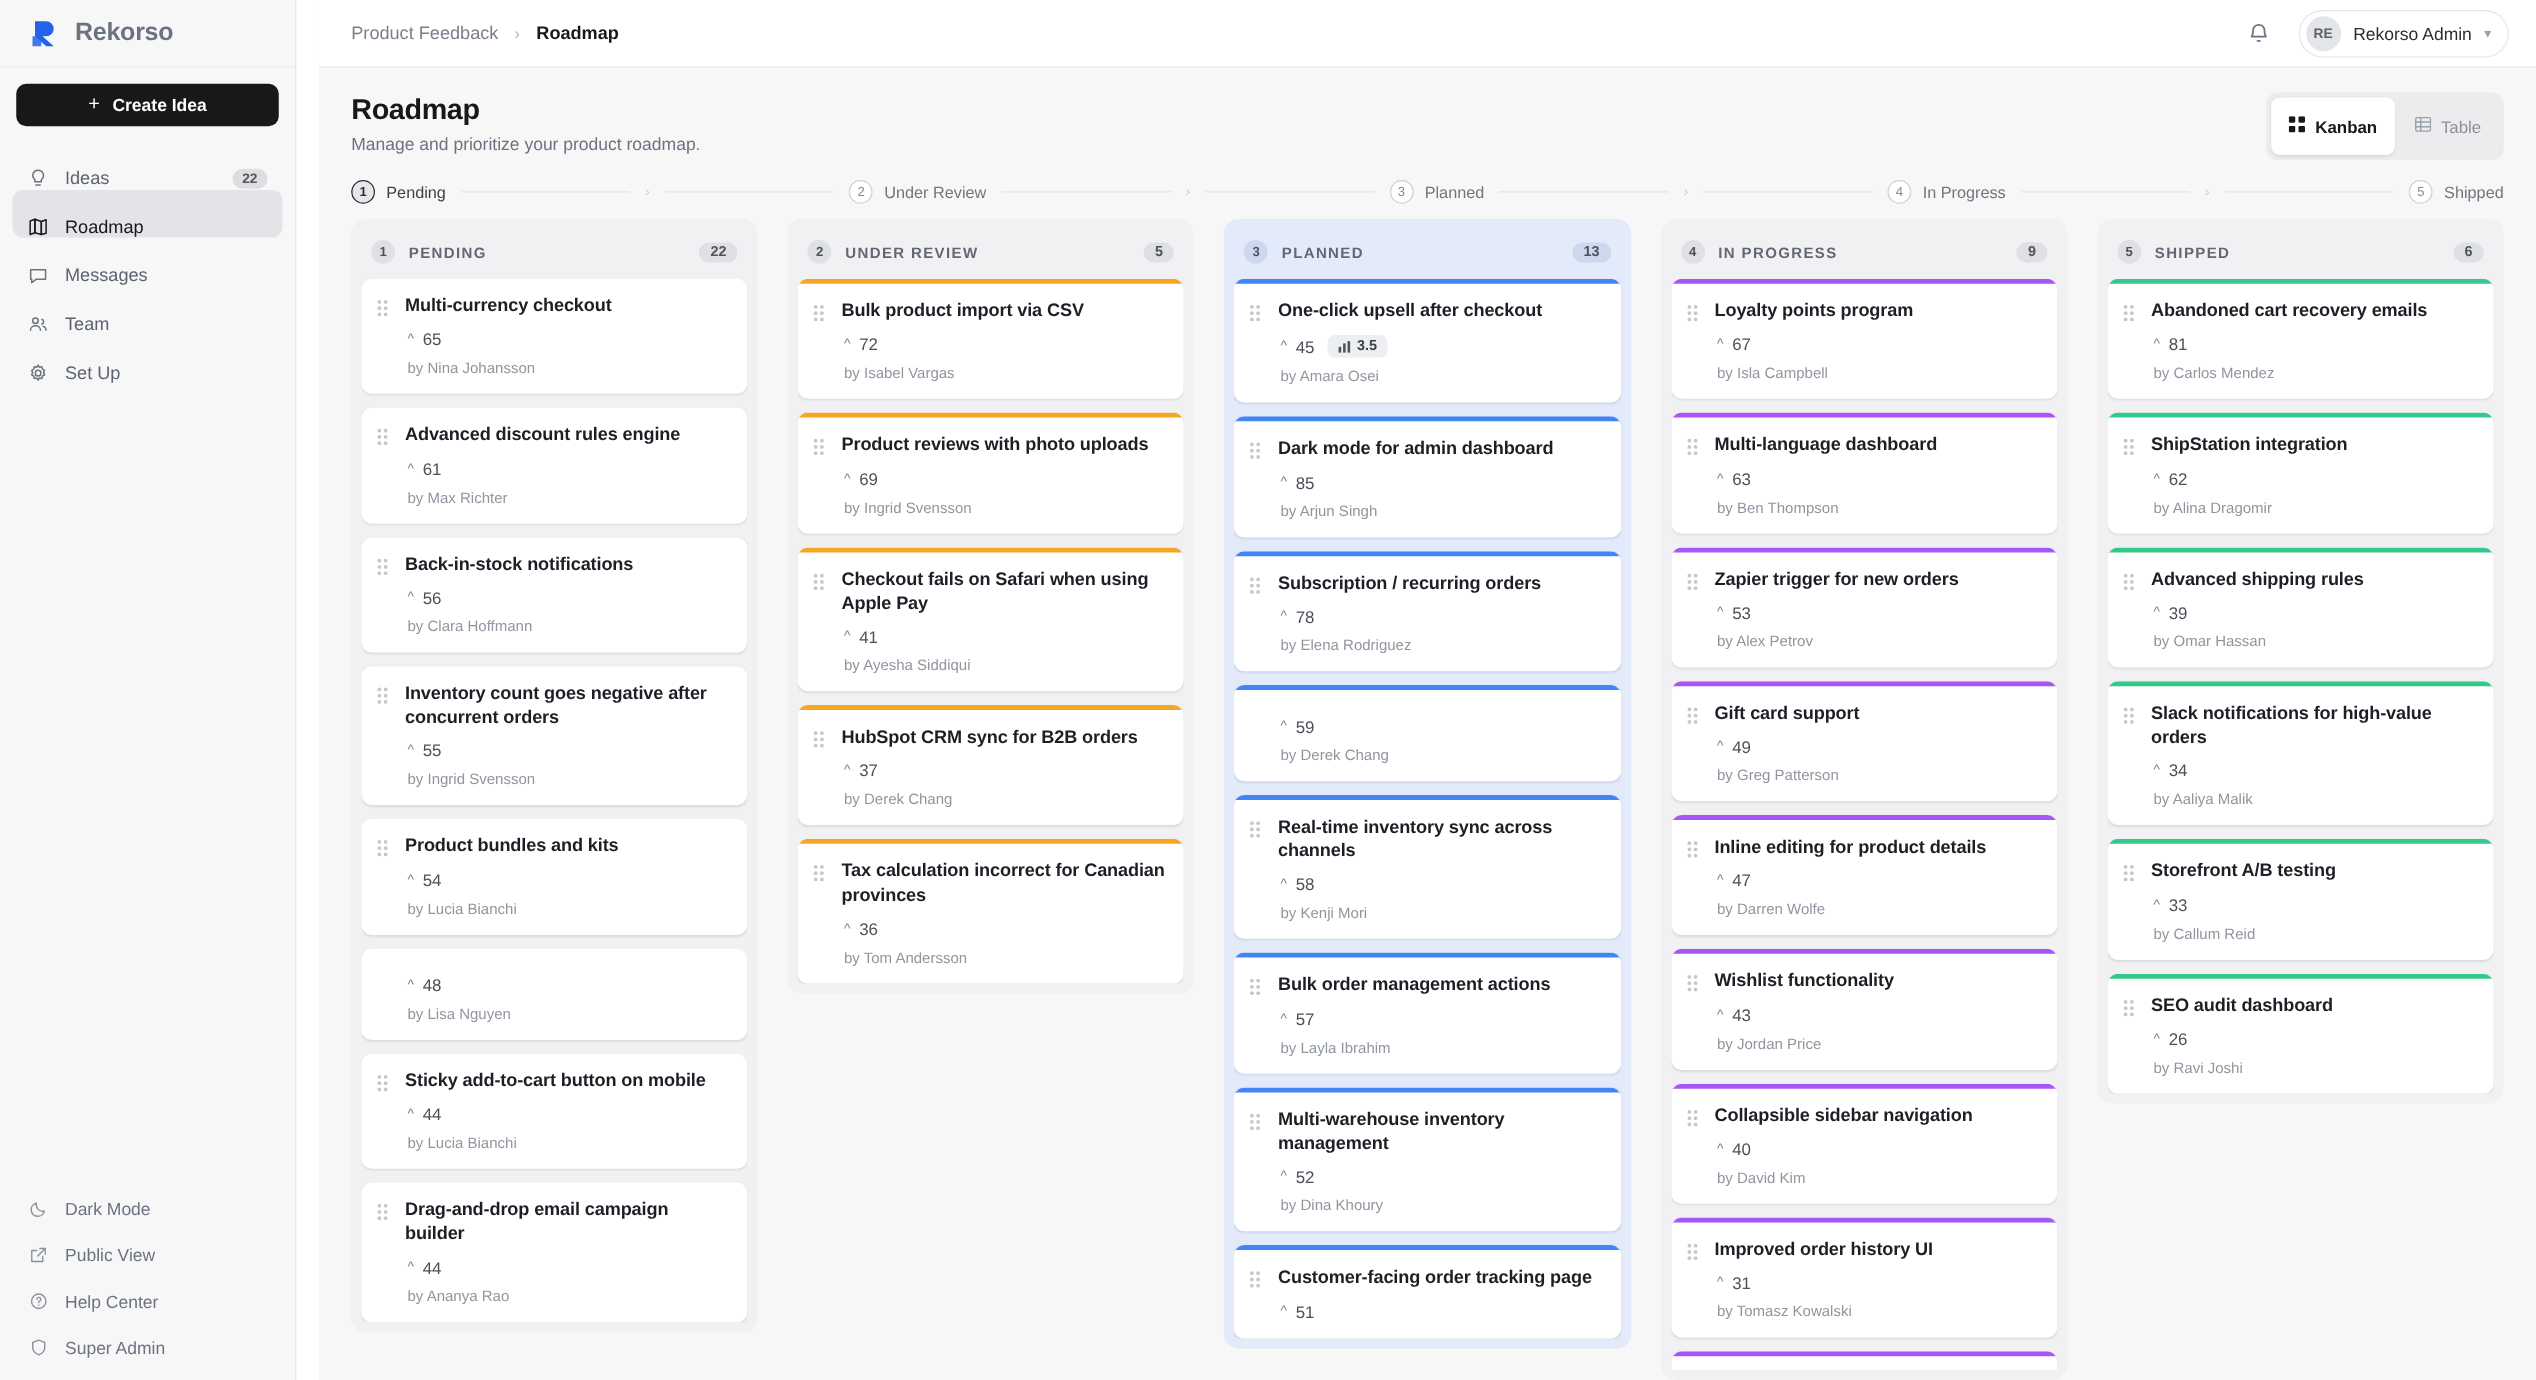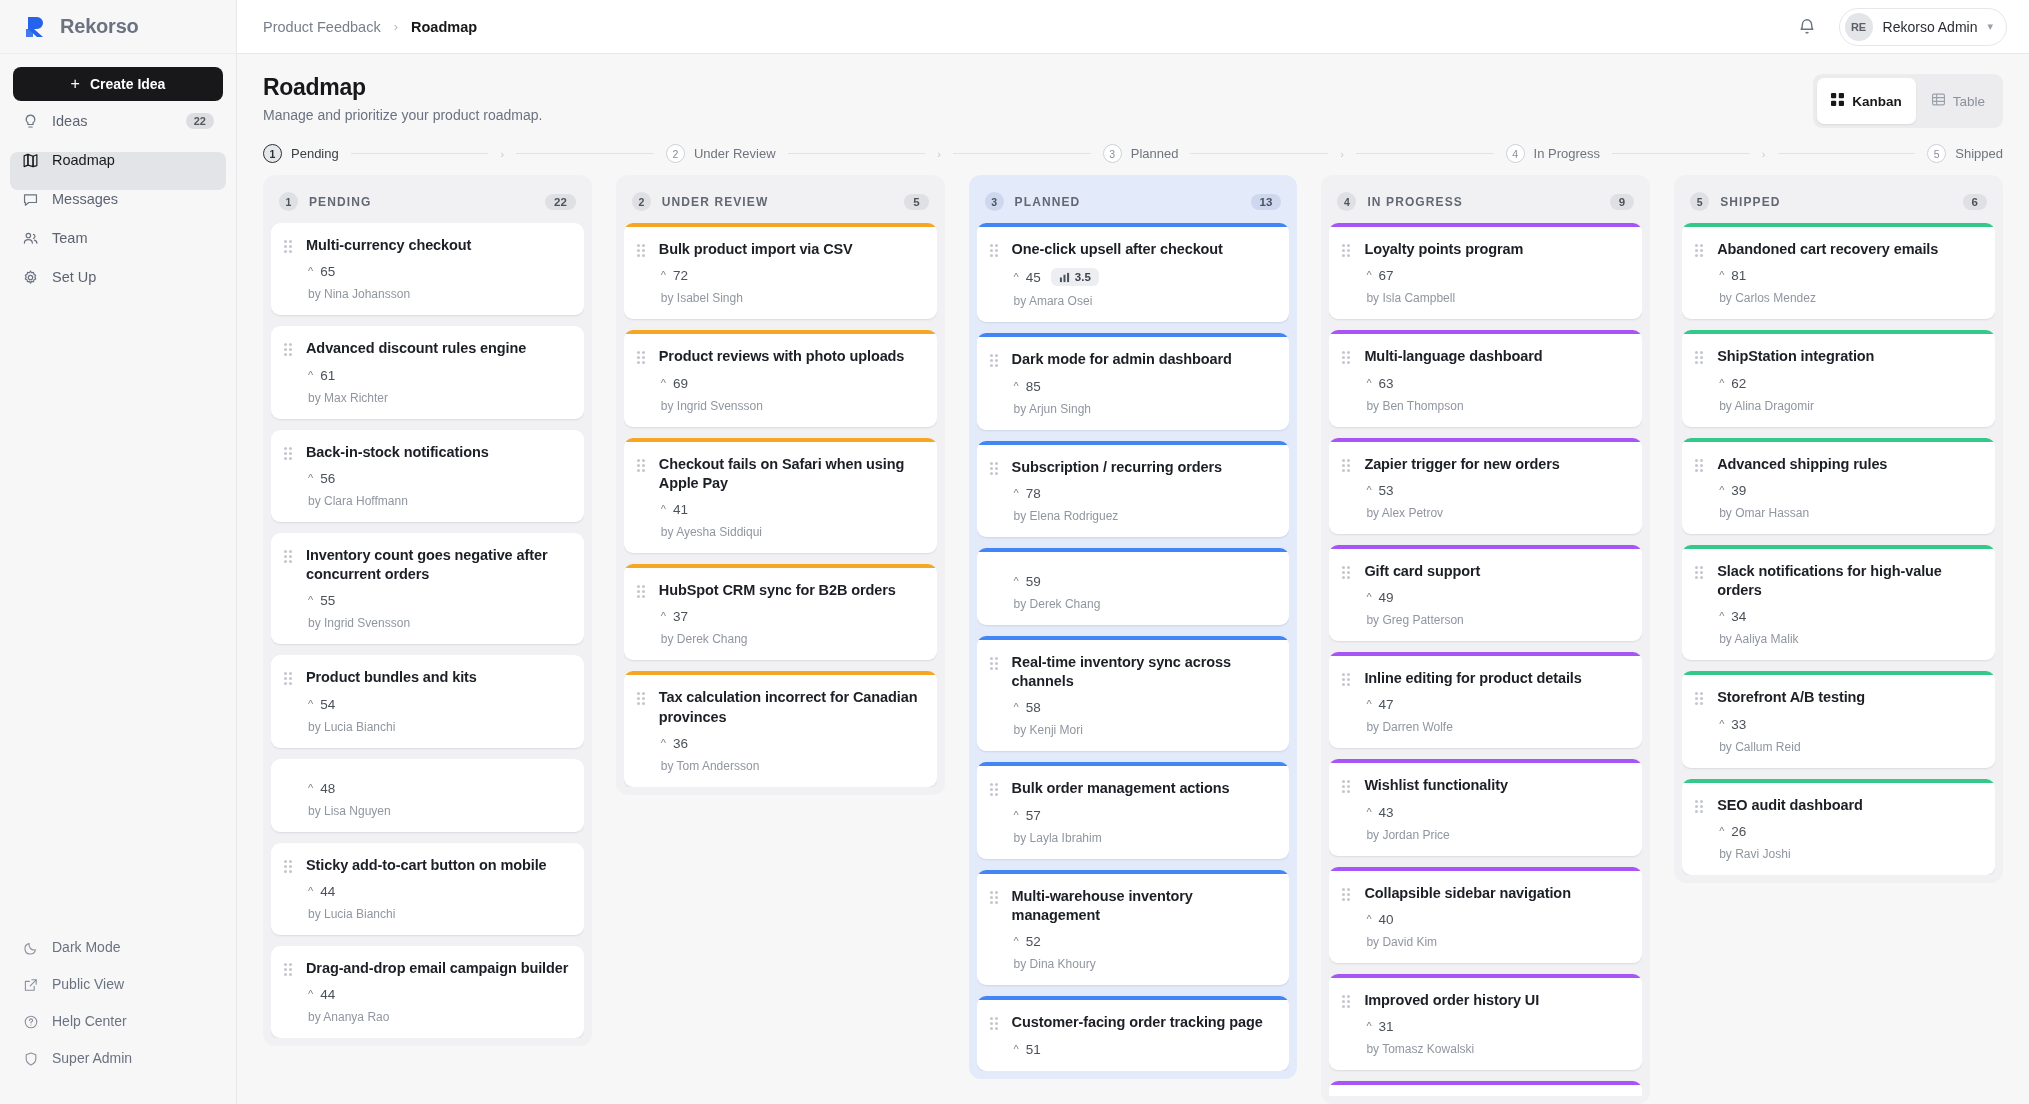--- a/index.html
+++ b/index.html
@@ -3,21 +3,21 @@
 <meta charset="utf-8">
 <style>
   * { box-sizing: border-box; margin: 0; padding: 0; }
   html, body {
     width: 2029px; height: 1104px;
     font-family: "Liberation Sans", sans-serif;
     background: #ffffff;
     overflow: hidden;
     -webkit-font-smoothing: antialiased;
   }
-  .app { display: flex; width: 2029px; height: 1104px; }
+  .app { display: flex; width: 2029px; height: 1104px; gap: 18px; }
 
   
   .sidebar {
     width: 237px; height: 1104px;
     background: #f7f7f8;
     border-right: 1px solid #e8e8ea;
     display: flex; flex-direction: column;
     flex: 0 0 237px;
   }
   .brand {
@@ -30,21 +30,21 @@
   .create-wrap { padding: 13px 13px 8px 13px; }
   .create-btn {
     display: flex; align-items: center; justify-content: center; gap: 10px;
     height: 34px; border-radius: 8px; background: #18181b; color: #fff;
     font-size: 14px; font-weight: 600; cursor: pointer; border: none; width: 100%;
   }
   .create-btn .plus { font-size: 16px; font-weight: 400; line-height: 1; }
 
   .nav { padding: 4px 10px; display: flex; flex-direction: column; gap: 1px; }
   .nav-item {
-    display: flex; align-items: flex-start; gap: 13px;
+    display: flex; align-items: flex-end; gap: 13px;
     height: 38px; padding: 0 12px; border-radius: 8px;
     font-size: 14.5px; color: #5c6370; cursor: pointer; position: relative;
   }
   .nav-item.active { background: #e3e4e8; color: #18181b; font-weight: 500; }
   .nav-item .ico { width: 17px; height: 17px; flex: 0 0 17px; display: flex; align-items: center; justify-content: center; }
   .nav-item .label { flex: 1; }
   .nav-badge {
     background: #dedee2; color: #54585f; font-size: 11px; font-weight: 600;
     border-radius: 10px; padding: 2px 8px; min-width: 26px; text-align: center;
   }
@@ -572,21 +572,21 @@
                     <i></i>
                   </span>
                   <span class="card-title">Bulk product import via CSV</span>
                 </div>
                 <div class="card-meta">
                   <span class="votes">
                     <span class="caret">^</span>
                     <span>72</span>
                   </span>
                 </div>
-                <div class="card-author">by Isabel Singh</div>
+                <div class="card-author">by Isabel Vargas</div>
               </div>
             </div>
             <div class="card">
               <div class="card-bar" style="background:#f5a623"></div>
               <div class="card-body">
                 <div class="card-top">
                   <span class="grip">
                     <i></i>
                     <i></i>
                     <i></i>

